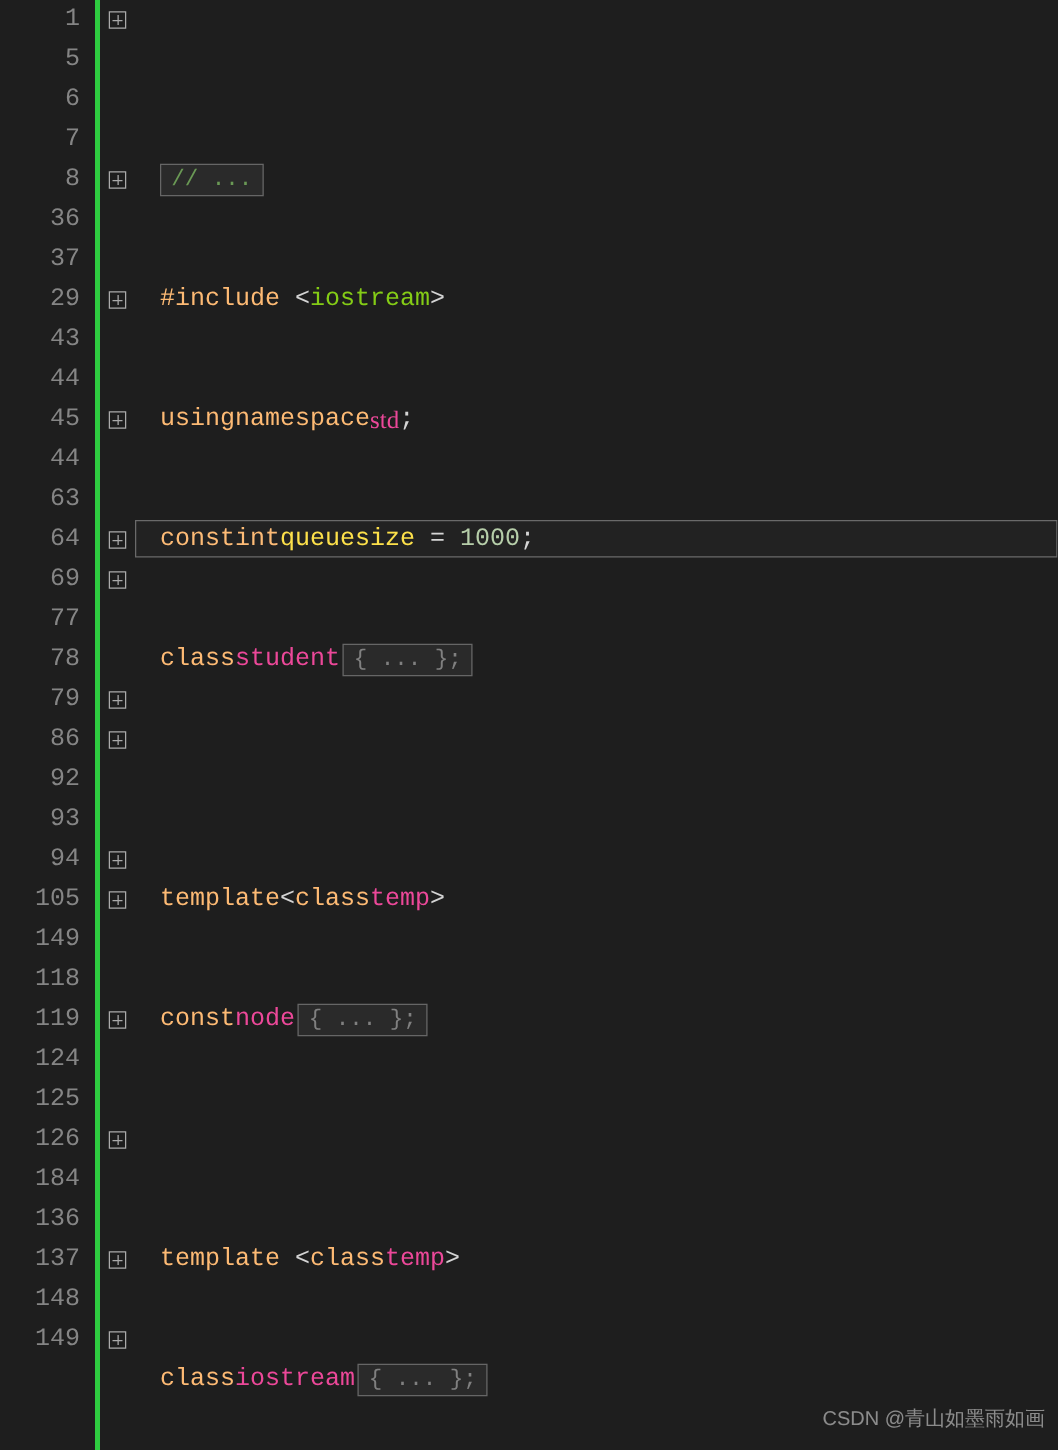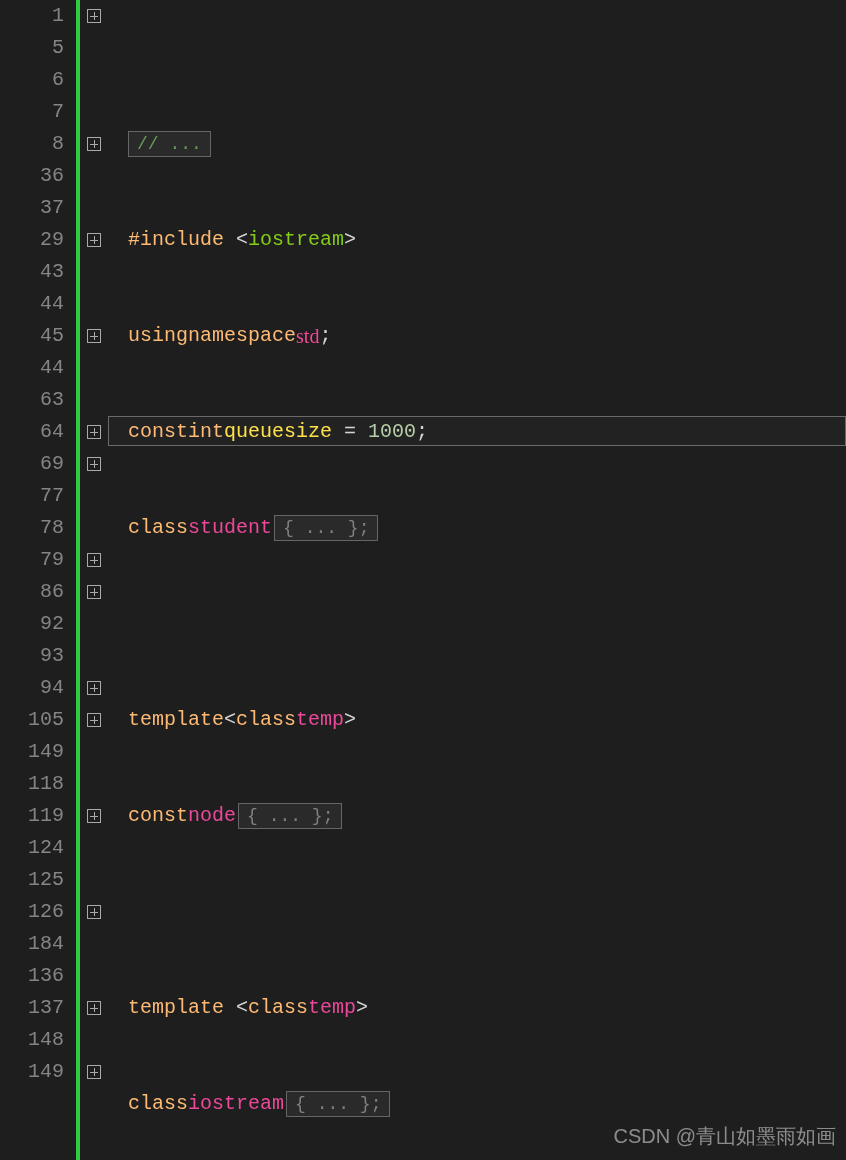--- a/index.html
+++ b/index.html
@@ -93,21 +93,21 @@
     height: 30px;
     border: 1px solid #6a6a6a;
     background: rgba(255,255,255,0.02);
     pointer-events: none;
   }
   .watermark {
     position: absolute;
     bottom: 8px; right: 10px;
     color: rgba(230,230,230,0.55);
     font-family: sans-serif;
-    font-size: 20px;
+    font-size: 16px;
     pointer-events: none;
   }
 </style>
 </head>
 <body>
 
 <div class="editor">
   <div class="gutter" id="gutter">
       <div>1</div>
       <div>5</div>

